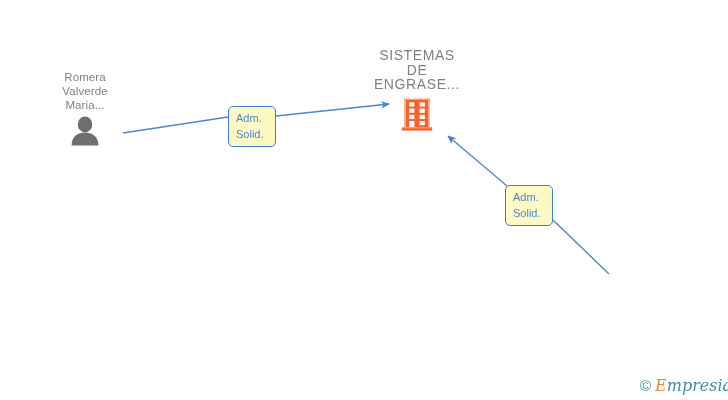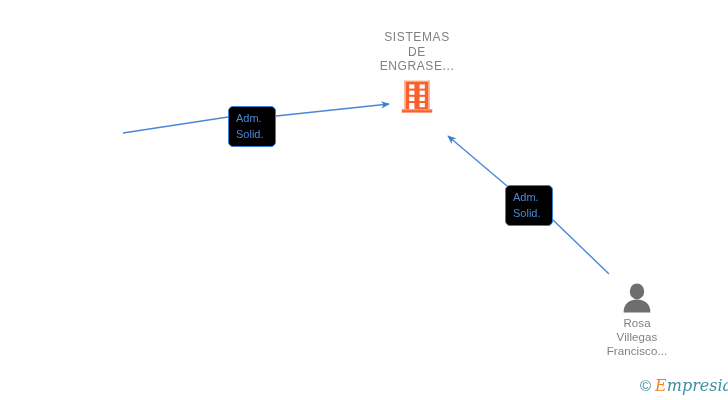--- a/index.html
+++ b/index.html
@@ -39,25 +39,26 @@
   
   .company-node {
     position: absolute;
     left: 354px;
     top: 30px;
     width: 126px;
     text-align: center;
   }
   .company-title {
     color: #808080;
-    font-size: 12px;
+    font-size: 14px;
     line-height: 14.5px;
     letter-spacing: 0.6px;
     text-align: center;
     white-space: pre-line;
+    margin-top: 18px;
   }
   .company-icon-wrap {
     margin-top: 6px;
     display: flex;
     justify-content: center;
   }
 
   
   .person-node {
     position: absolute;
@@ -72,21 +73,21 @@
   }
   .person-node.left .person-icon-wrap { margin-top: 4px; }
   .person-node.right .person-label { margin-top: 3px; }
 
   
   .edge-label {
     position: absolute;
     box-sizing: border-box;
     border: 1.3px solid #3d7fd4;
     border-radius: 5px;
-    background: #000000;
+    background: #fef9c3;
     color: #4a87d8;
     font-size: 11px;
     line-height: 16px;
     padding: 3px 7px 4px 7px;
     text-align: left;
     white-space: pre-line;
     z-index: 5;
   }
   .edge-label.one { left: 228px; top: 106px; width: 48px; }
   .edge-label.two { left: 505px; top: 185px; width: 48px; }
@@ -158,32 +159,32 @@
 
         <rect x="8.2" y="23.0" width="5.2" height="6.8" fill="#ffffff"></rect>
         <rect x="18.6" y="23.0" width="5.2" height="4.2" fill="#ffffff"></rect>
 
         <rect x="0.8" y="29.2" width="30.4" height="3.4" fill="#f9612c"></rect>
         <rect x="0.8" y="29.2" width="30.4" height="1.1" fill="#fba281"></rect>
       </svg>
     </div>
   </div>
 
-
-  <div class="person-node right">
+  <div class="person-node left">
+    <div class="person-label node-label" style="position:relative;left:0;top:0;width:100%;">Romera
+Valverde
+Maria...</div>
     <div class="person-icon-wrap">
       <svg width="34" height="30" viewBox="0 0 34 30" xmlns="http://www.w3.org/2000/svg">
         <ellipse cx="17" cy="8.4" rx="7.2" ry="8.0" fill="#6e6e6e"></ellipse>
         <path d="M17,16.6 C8.6,16.6 3.6,21.4 3.6,29.6 L30.4,29.6 C30.4,21.4 25.4,16.6 17,16.6 Z" fill="#6e6e6e"></path>
       </svg>
     </div>
-    <div class="person-label node-label" style="position:relative;left:0;top:0;width:100%;">Rosa
-Villegas
-Francisco...</div>
   </div>
+
 
   <div class="edge-label one">Adm.
 Solid.</div>
 
   <div class="edge-label two">Adm.
 Solid.</div>
 
   <div class="watermark">
     <span class="wm-c">©</span>
     <span class="wm-text"><span class="wm-e">E</span><span>mpresia</span></span>

